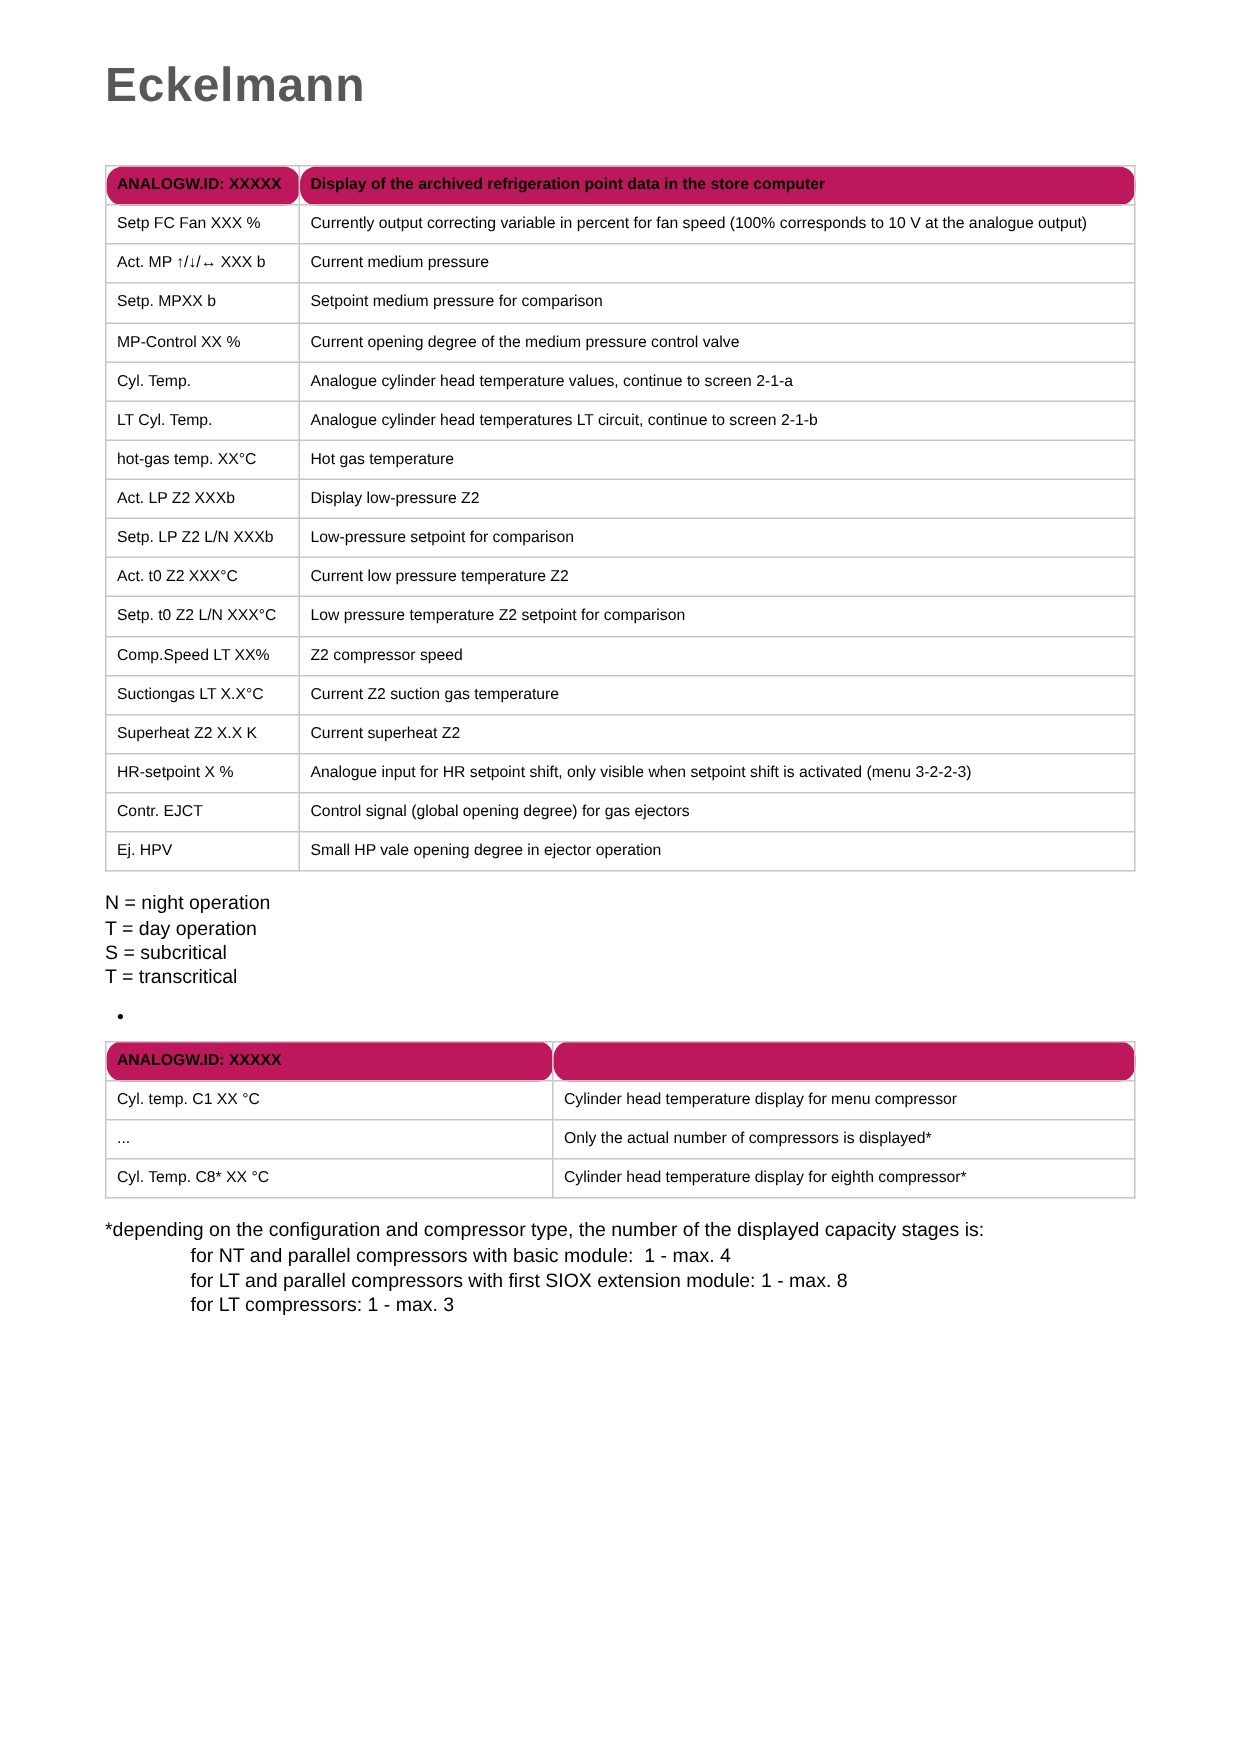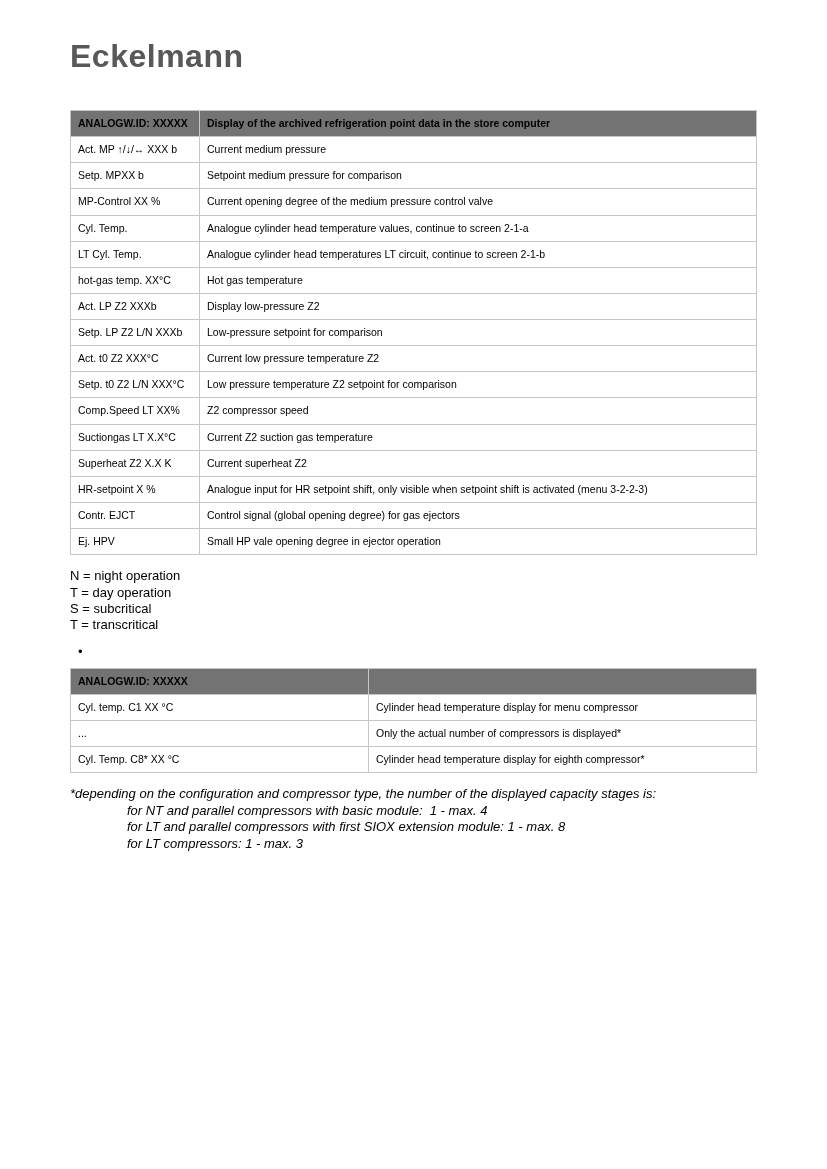--- a/index.html
+++ b/index.html
@@ -9,29 +9,29 @@
     position:relative; width:827px; height:1056px; margin:0 auto;
     background:#fff; overflow:hidden;
   }
   .logo {
     position:absolute; left:70px; top:38px;
     font-size:32px; font-weight:700; color:#58585a; letter-spacing:0.5px;
   }
   .content { position:absolute; left:70px; top:110px; width:687px; }
   table { width:100%; border-collapse:collapse; font-size:10.5px; line-height:1.25; }
   td { border:1px solid #c6c6c6; padding:6px 7px; vertical-align:top; text-align:left; }
-  thead td { background:#737373; font-weight:700; }
+  thead td { background:#be185d; font-weight:700;border-radius:11px; }
   col.t1-col1 { width:129px; }
   col.t2-col1 { width:298px; }
   .legend { margin-top:13px; font-size:13px; line-height:16.4px; }
   .bullet { margin-top:10px; font-size:13px; display:flex; padding-left:8px; }
   .bullet .dot { width:12px; flex:0 0 12px; }
   .tbl2 { margin-top:9px; }
   .footnote { margin-top:13px; font-size:13px; line-height:16.6px; }
-  .footnote .line { white-space:pre-wrap;font-style:italic; }
+  .footnote .line { white-space:pre-wrap; }
   .footnote .indent { padding-left:57px; }
   .footer {
     position:absolute; left:70px; right:70px; top:1118px;
     font-size:12.5px; display:flex; justify-content:space-between;
   }
 </style>
 </head>
 <body>
 
 <div class="page">
@@ -45,20 +45,24 @@
           <col class="t1-col1">
           <col>
         </colgroup>
       <thead>
         <tr>
           <td>ANALOGW.ID: XXXXX</td>
           <td>Display of the archived refrigeration point data in the store computer</td>
         </tr>
       </thead>
       <tbody>
+          <tr>
+            <td>Setp FC Fan XXX %</td>
+            <td>Currently output correcting variable in percent for fan speed (100% corresponds to 10 V at the analogue output)</td>
+          </tr>
           <tr>
             <td>Act. MP ↑/↓/↔ XXX b</td>
             <td>Current medium pressure</td>
           </tr>
           <tr>
             <td>Setp. MPXX b</td>
             <td>Setpoint medium pressure for comparison</td>
           </tr>
           <tr>
             <td>MP-Control XX %</td>

